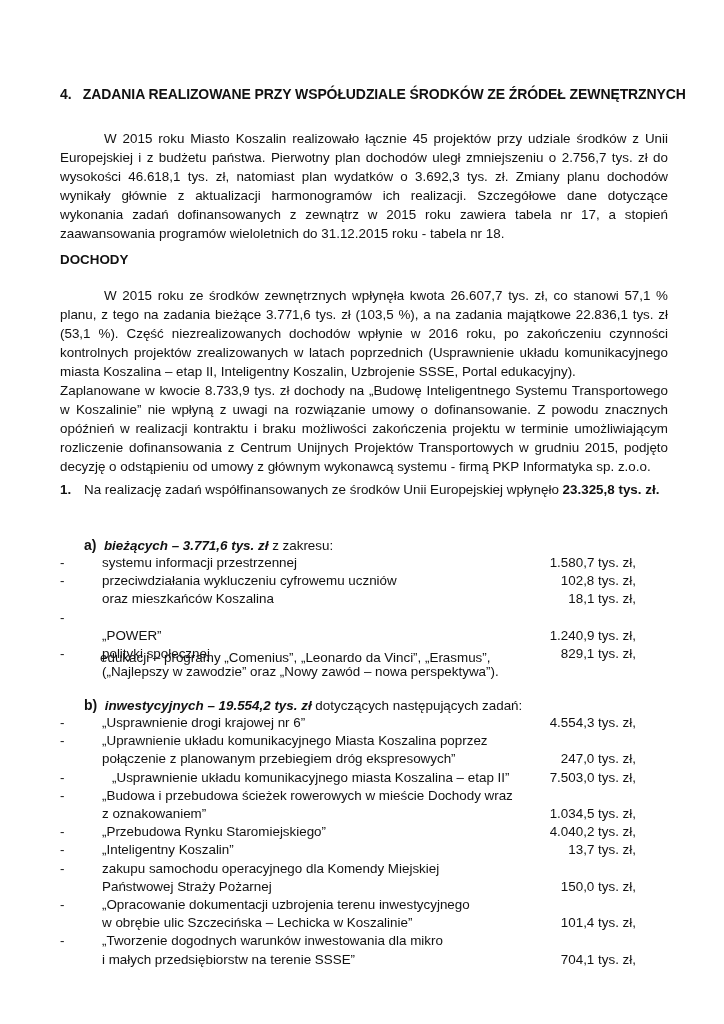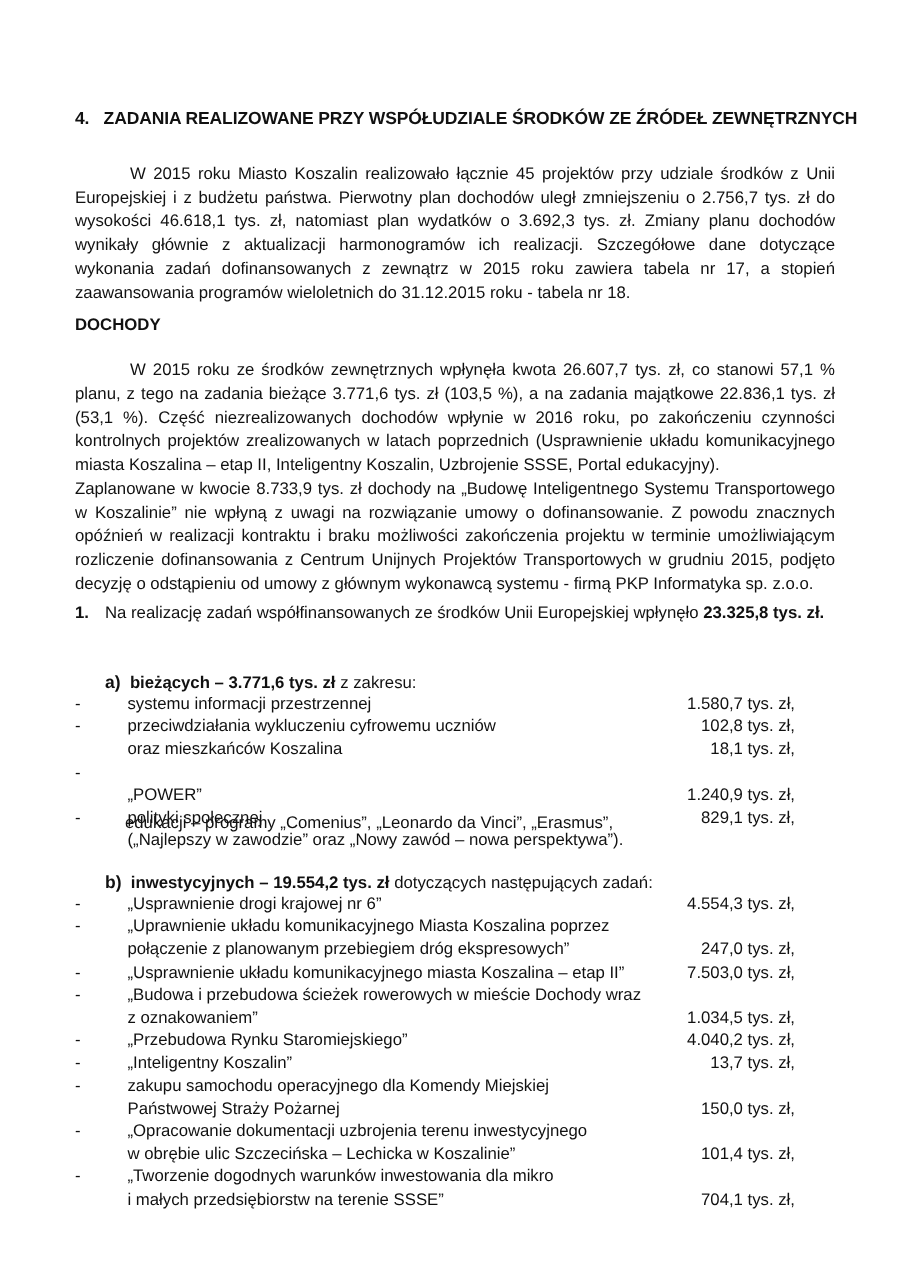--- a/index.html
+++ b/index.html
@@ -13,21 +13,21 @@
   .para .line.last { text-align-last: left; }
   .para .line.indent { padding-left: 44px; }
   .dochody { left: 60px; top: 252px; font-weight: bold; font-size: 13.4px; }
   b { font-weight: normal; }
   .num1 { left: 60px; top: 482px; font-weight: bold; }
   .n1-text { left: 84px; top: 482px; }
   .n1-val { font-weight: bold; }
   .n1-text2 { left: 84px; top: 500px; }
   .sect { left: 84px; font-size: 13.4px; }
   .sect .lbl { font-weight: bold; font-size: 14px; }
-  .sect .bold { font-weight: bold; }
+  .sect .bold { font-weight: bold; font-style: italic; }
   .row { position: absolute; left: 60px; width: 576px; height: 18px; }
   .row .dash { position: absolute; left: 0; top: 0; }
   .row .txt { position: absolute; top: 0; white-space: nowrap; }
   .row .amt { position: absolute; right: 0; top: 0; white-space: nowrap; }
 </style>
 </head>
 <body>
 
 <div class="page">
 
@@ -120,21 +120,21 @@
         <span class="txt" style="left: 42px;">„Uprawnienie układu komunikacyjnego Miasta Koszalina poprzez</span>
         <span class="amt"></span>
       </div>
       <div class="row" style="top: 751.4px;">
         <span class="dash"></span>
         <span class="txt" style="left: 42px;">połączenie z planowanym przebiegiem dróg ekspresowych”</span>
         <span class="amt">247,0 tys. zł,</span>
       </div>
       <div class="row" style="top: 769.6px;">
         <span class="dash">-</span>
-        <span class="txt" style="left: 42px; text-align: right;">„Usprawnienie układu komunikacyjnego miasta Koszalina – etap II”</span>
+        <span class="txt" style="left: 52px; text-align: right;">„Usprawnienie układu komunikacyjnego miasta Koszalina – etap II”</span>
         <span class="amt">7.503,0 tys. zł,</span>
       </div>
       <div class="row" style="top: 787.8px;">
         <span class="dash">-</span>
         <span class="txt" style="left: 42px;">„Budowa i przebudowa ścieżek rowerowych w mieście Dochody wraz</span>
         <span class="amt"></span>
       </div>
       <div class="row" style="top: 806px;">
         <span class="dash"></span>
         <span class="txt" style="left: 42px;"> z oznakowaniem”</span>

